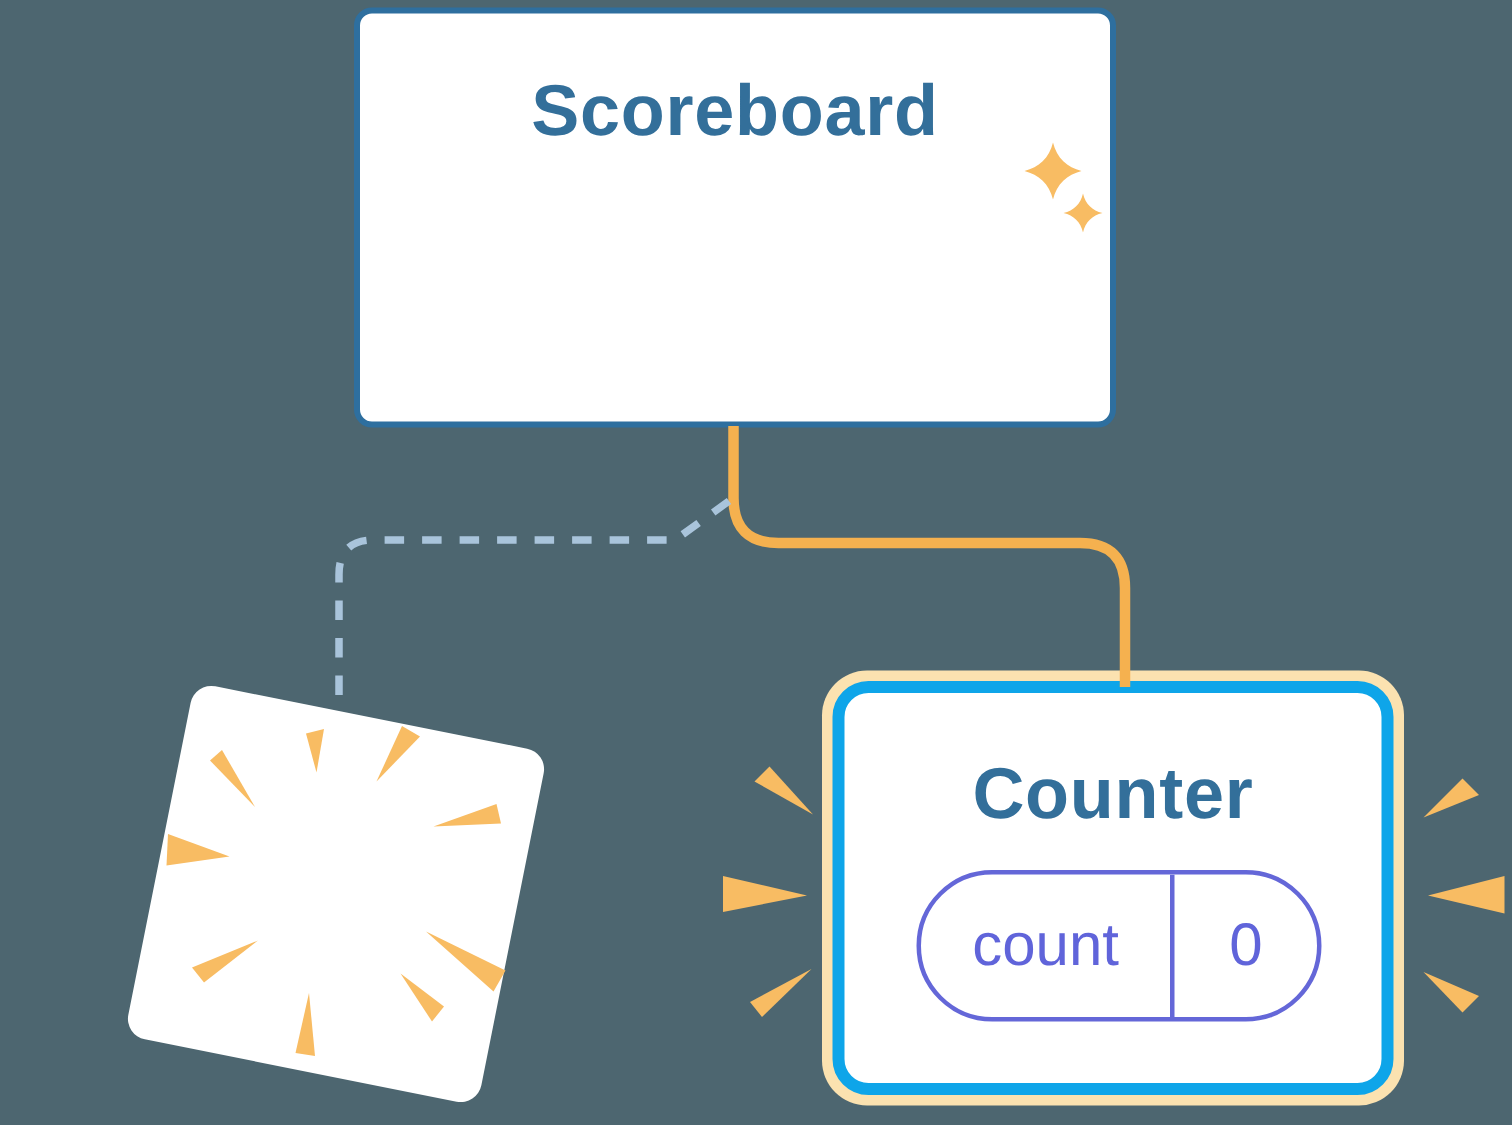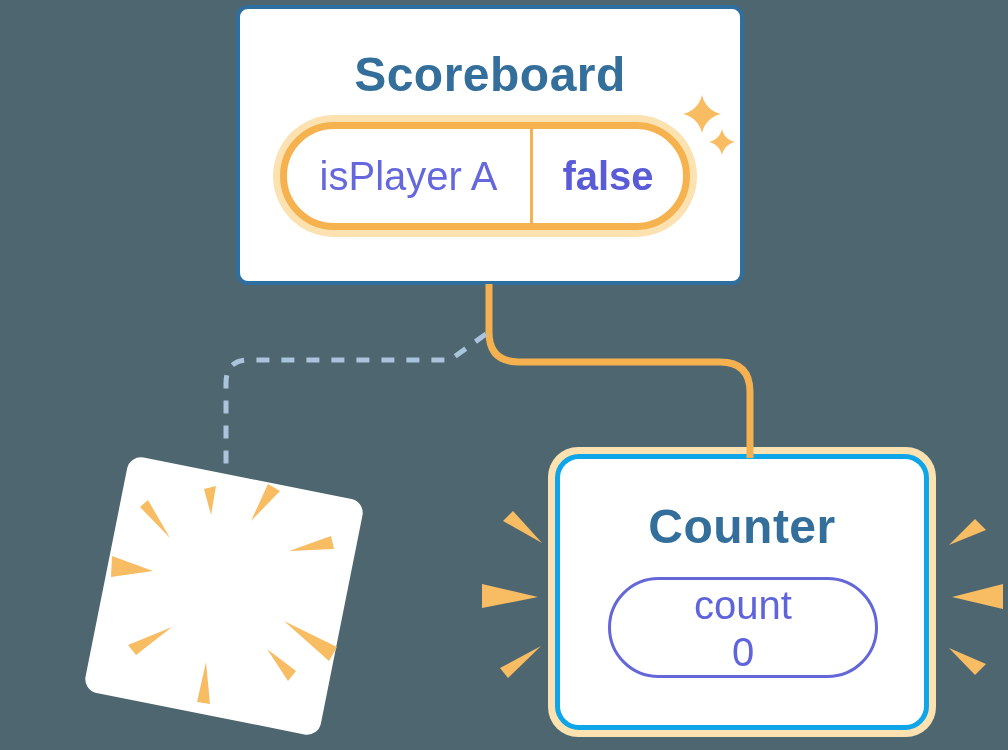--- a/index.html
+++ b/index.html
@@ -31,54 +31,47 @@
   .sb-pill .cell-name{flex:1.62;}
   .sb-pill .cell-value{flex:1;font-weight:700;color:#5A5BD7;}
   .div-orange{width:3px;background:#F6B24F;}
   
   .counter-outer{
     position:absolute;left:548px;top:447px;width:388px;height:290px;
     background:#FBE2B0;border-radius:30px;box-sizing:border-box;padding:7px;
   }
   .counter-inner{
     position:relative;width:100%;height:100%;background:#fff;
-    border:5px solid #0ea5e9;border-radius:24px;box-sizing:border-box;
+    border:8px solid #0ea5e9;border-radius:24px;box-sizing:border-box;
   }
   .counter-title{top:40px;}
   .counter-pill{
     position:absolute;left:48px;top:118px;width:270px;height:101px;
     background:#fff;border:3px solid #6467D8;border-radius:51px;
-    box-sizing:border-box;display:flex;align-items:stretch;overflow:hidden;flex-direction:column;
+    box-sizing:border-box;display:flex;align-items:stretch;overflow:hidden;
   }
   .counter-pill .cell{color:#6064DA;}
   .counter-pill .cell-name{flex:1.75;}
   .counter-pill .cell-value{flex:1;}
   .div-purple{width:3px;background:#6467D8;}
   
   .tilted-card{
     position:absolute;left:104px;top:476px;width:240px;height:240px;
     background:#ffffff;border-radius:14px;transform:rotate(11.3deg);
   }
   
   .overlay{position:absolute;left:0;top:0;pointer-events:none;}
 </style>
 </head>
 <body>
 
 <div class="stage">
 
   <div class="sb-card">
     <div class="card-title">Scoreboard</div>
-    <div class="sb-pill-glow">
-      <div class="sb-pill">
-        <div class="cell cell-name">isPlayer A</div>
-        <div class="div-orange"></div>
-        <div class="cell cell-value">false</div>
-      </div>
-    </div>
   </div>
 
   <div class="tilted-card"></div>
 
   <div class="counter-outer">
     <div class="counter-inner">
       <div class="card-title counter-title">Counter</div>
       <div class="counter-pill">
         <div class="cell cell-name">count</div>
         <div class="div-purple"></div>

